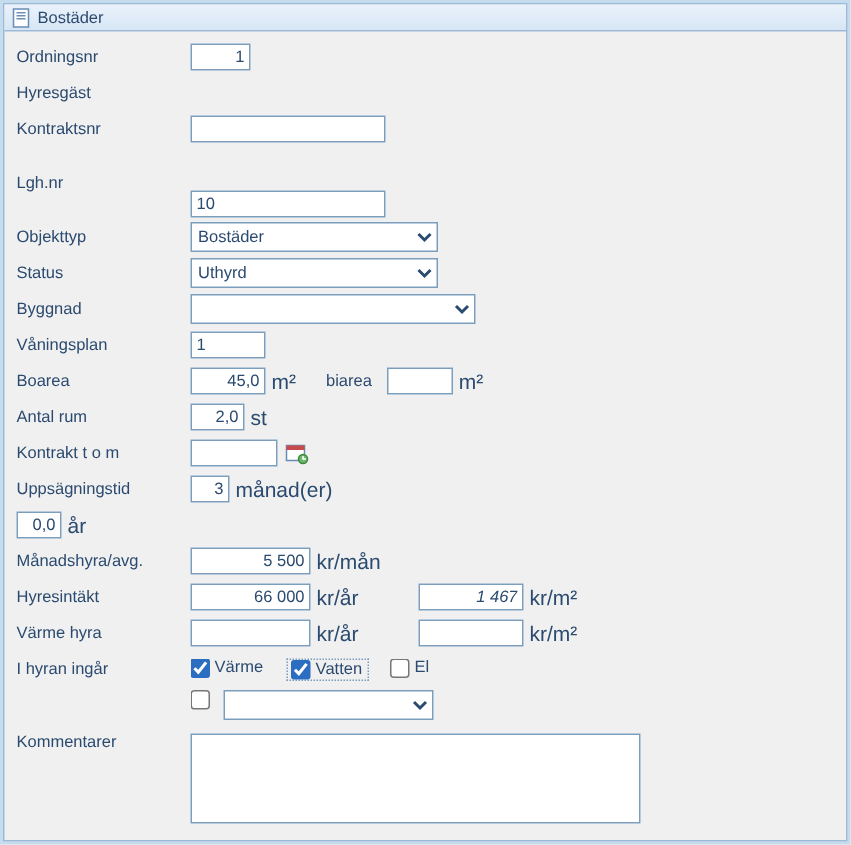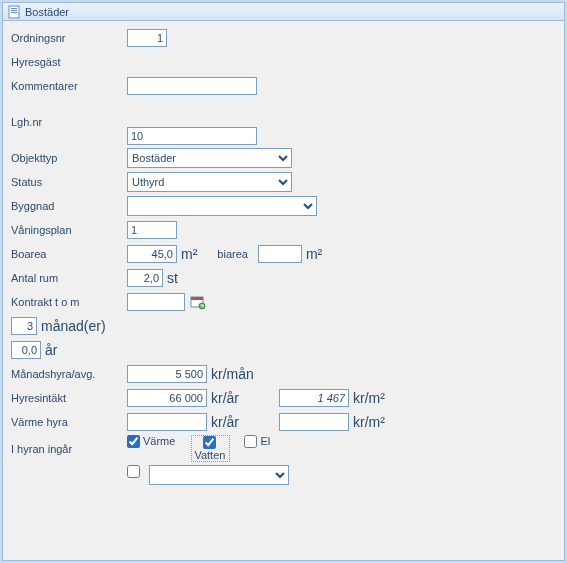--- a/index.html
+++ b/index.html
@@ -100,21 +100,20 @@
   .chk-label {
     color: #2b4a6f;
     font-size: 11px;
     margin-right: 16px;
   }
   .vatten-box {
     border: 1px dotted #7b9ebd;
     padding: 0 2px;
     display: inline-flex;
     align-items: center;
-    flex-direction: column;
   }
   .icon-btn {
     width: 18px; height: 18px;
     display: inline-flex;
     align-items: center;
     justify-content: center;
     margin-left: 4px;
     cursor: pointer;
   }
 </style>
@@ -139,21 +138,21 @@
     <div class="row">
       <span class="label">Ordningsnr</span>
       <input type="text" class="right" style="width: 40px;" value="1">
     </div>
 
     <div class="row">
       <span class="label">Hyresgäst</span>
     </div>
 
     <div class="row">
-      <span class="label">Kommentarer</span>
+      <span class="label">Kontraktsnr</span>
       <input type="text" style="width: 130px;" value="">
     </div>
 
     <div class="row">
       <span class="label">Lgh.nr</span>
       <input type="text" style="width: 130px; margin-top: 28px;" value="10">
     </div>
 
     <div class="row">
       <span class="label">Objekttyp</span>
@@ -203,20 +202,21 @@
         <svg width="16" height="16" viewBox="0 0 16 16">
             <rect x="1" y="3" width="12" height="10" fill="#fff" stroke="#6a8db5"></rect>
             <rect x="1" y="3" width="12" height="3" fill="#c94a4a"></rect>
             <circle cx="12" cy="12" r="3" fill="#6fb66f" stroke="#3a8a3a"></circle>
             <path d="M12 10 L12 12 L14 12" stroke="#fff" stroke-width="1" fill="none"></path>
           </svg>
       </span>
     </div>
 
     <div class="row">
+      <span class="label">Uppsägningstid</span>
       <input type="text" class="right" style="width: 26px;" value="3">
       <span class="unit">månad(er)</span>
     </div>
 
     <div class="row">
       <input type="text" class="right" style="width: 30px;" value="0,0">
       <span class="unit">år</span>
     </div>
 
     <div class="row">
@@ -258,15 +258,19 @@
 
     <div class="row">
       <span class="label"></span>
       <span class="inline">
         <input type="checkbox" style="">
         <span style="width:6px"></span>
         <select style="width:140px"><option></option></select>
       </span>
     </div>
 
+    <div class="row" style="align-items:flex-start;margin-top:8px">
+      <span class="label">Kommentarer</span>
+      <textarea style="width: 300px; height: 60px;"></textarea>
+    </div>
 
   </div>
 </div>
 
 </body></html>

